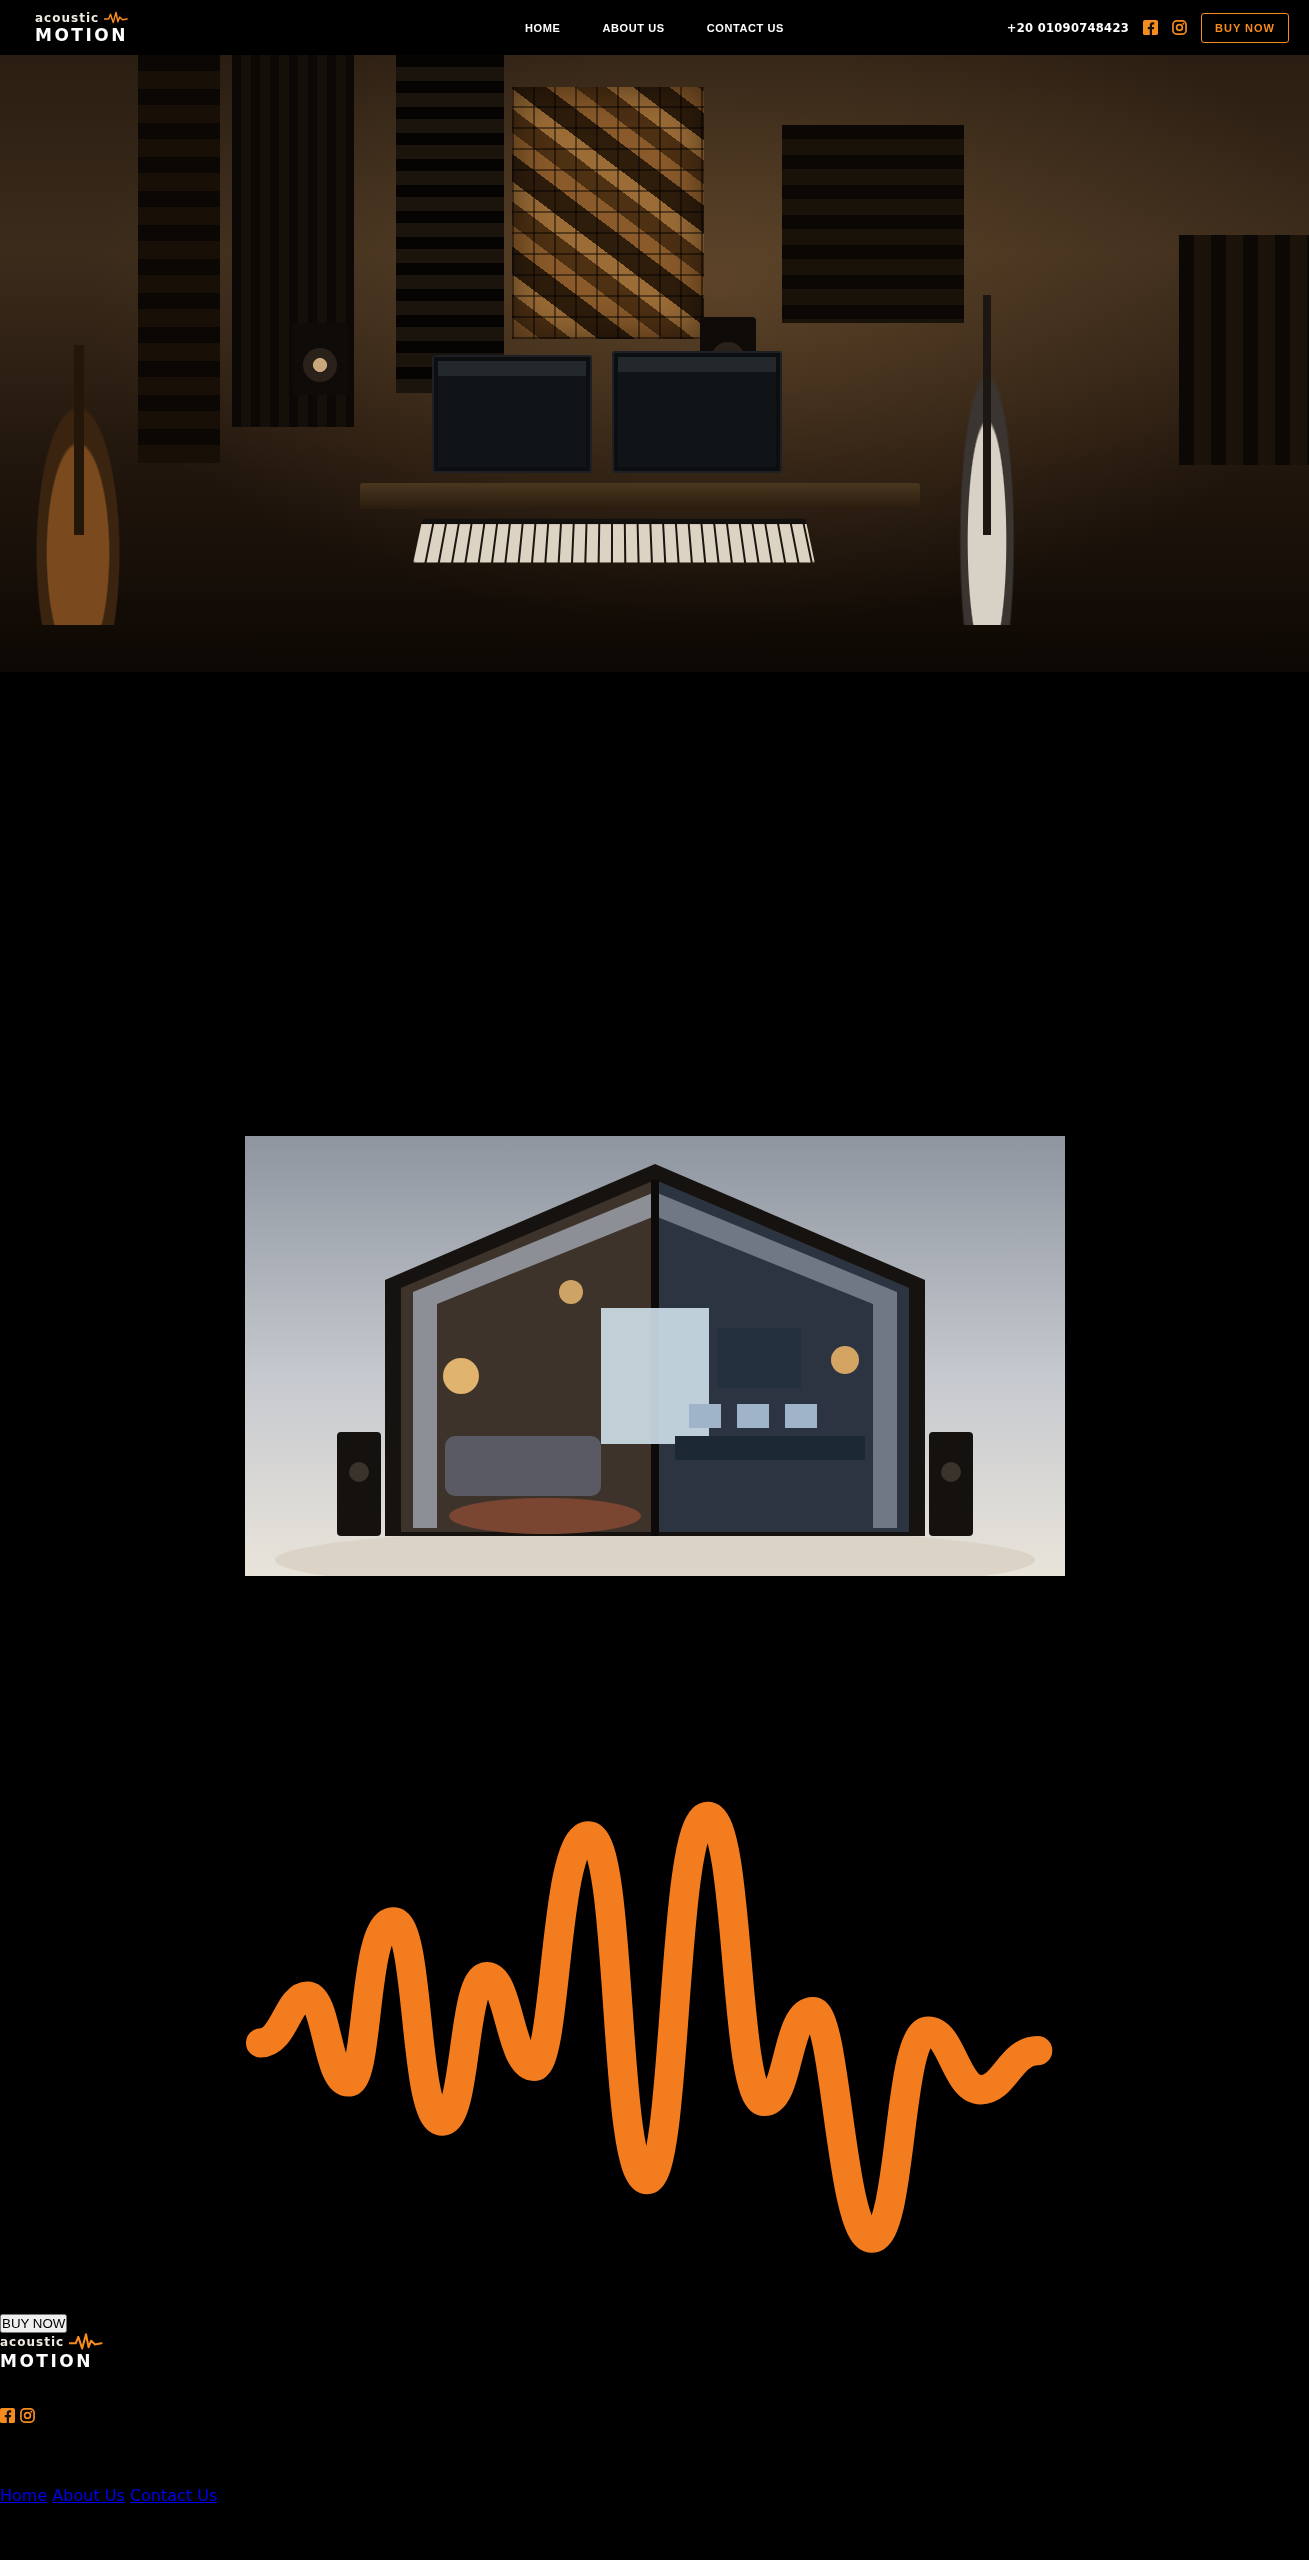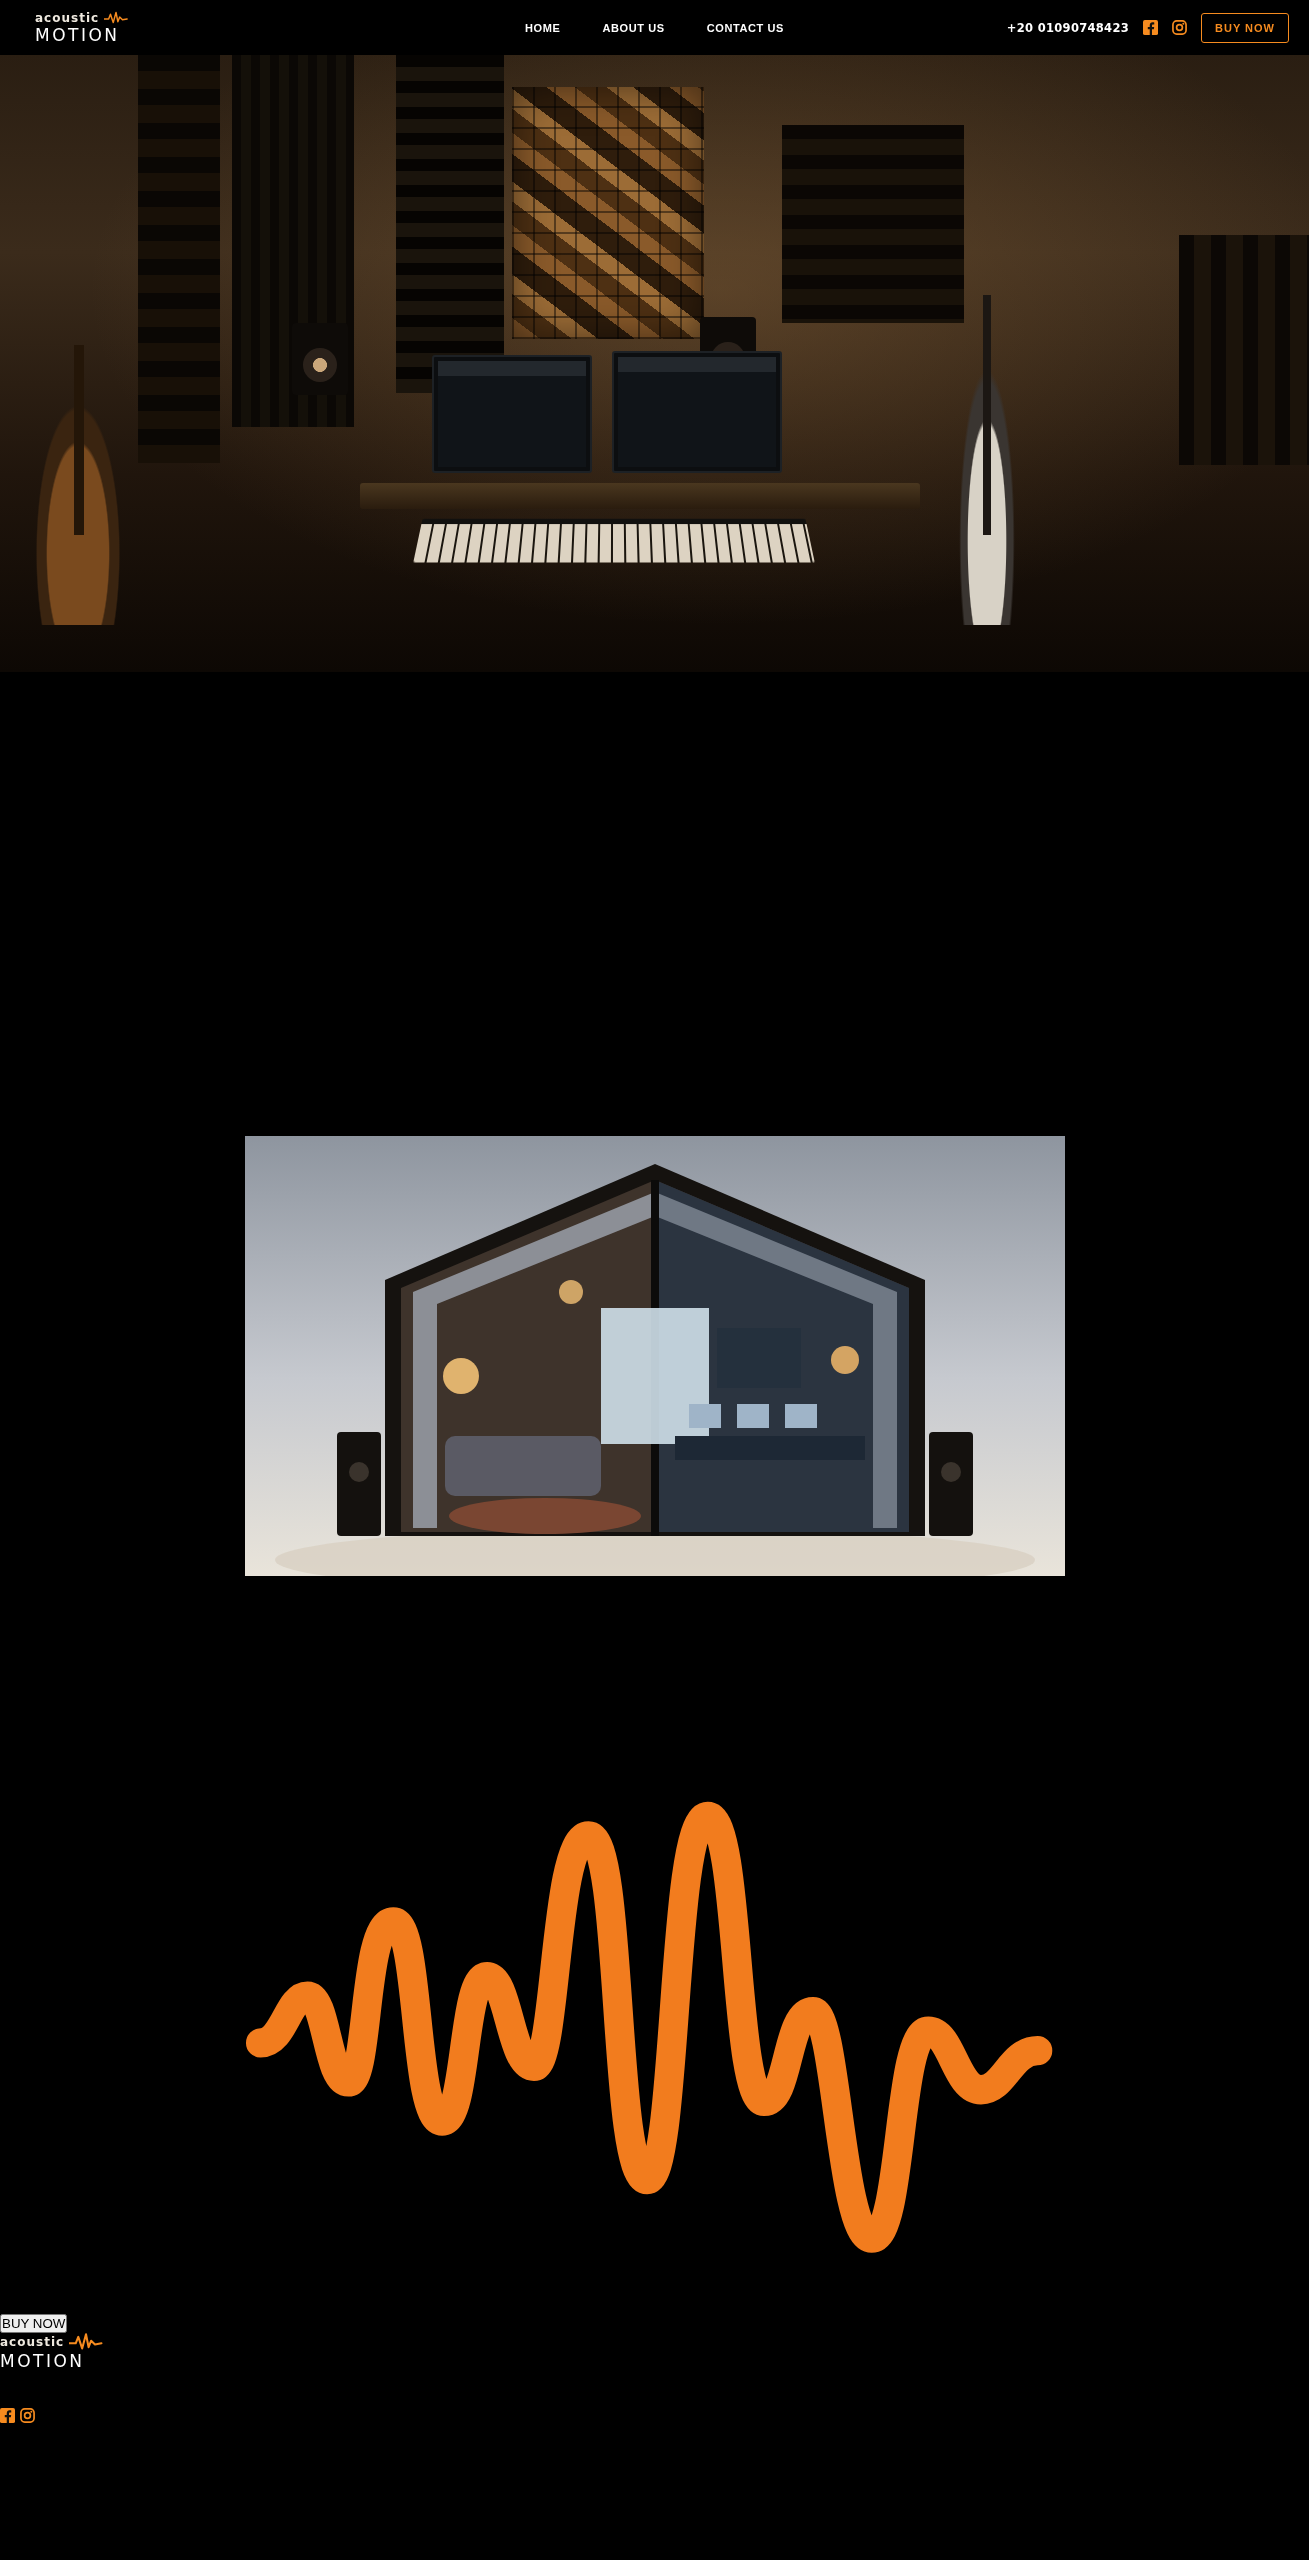--- a/index.html
+++ b/index.html
@@ -12,21 +12,21 @@
   .container { width:820px; margin:0 auto; }
 
   
   .site-header {
     height:55px; background:#000; display:flex; align-items:center;
     padding:0 20px 0 35px; position:relative;
   }
   .logo { display:flex; flex-direction:column; line-height:1; }
   .logo-top { display:flex; align-items:center; gap:5px; }
   .logo-word { color:#efe9df; font-size:12px; letter-spacing:1px; font-weight:bold; }
-  .logo-motion { color:#fff; font-size:17px; letter-spacing:2.5px; font-weight:normal; margin-top:2px; }
+  .logo-motion { color:#fff; font-size:17px; letter-spacing:2.5px; font-weight:bold; margin-top:2px; }
   .header-nav {
     position:absolute; left:50%; transform:translateX(-50%);
     display:flex; gap:42px;
   }
   .header-nav a {
     color:#fff; text-decoration:none; font-size:11px; font-weight:bold;
     letter-spacing:.6px; font-family:"Liberation Sans",sans-serif;
   }
   .header-right { margin-left:auto; display:flex; align-items:center; gap:14px; }
   .header-phone { color:#fff; font-size:11.5px; font-weight:bold; letter-spacing:.3px; }
@@ -415,16 +415,21 @@
           <rect x="1" y="1" width="14" height="14" rx="4" fill="none" stroke="#F68B1F" stroke-width="1.8"></rect>
           <circle cx="8" cy="8" r="3.1" fill="none" stroke="#F68B1F" stroke-width="1.8"></circle>
           <circle cx="12.1" cy="3.9" r="1.1" fill="#F68B1F"></circle>
         </svg>
       </div>
     </div>
     <div class="footer-right">
       <h3 class="footer-contact-h">Contact us</h3>
       <div class="footer-addr">5077 Area, Mokattam Hills, El Mokattam, Cairo, Egypt</div>
       <div class="footer-phone">+20 01090748423</div>
+      <div class="footer-links">
+        <a href="#" class="active">Home</a>
+        <a href="#">About Us</a>
+        <a href="#">Contact Us</a>
+      </div>
     </div>
   </div>
 </footer>
 <div class="bottom-bar"></div>
 
 </body></html>

